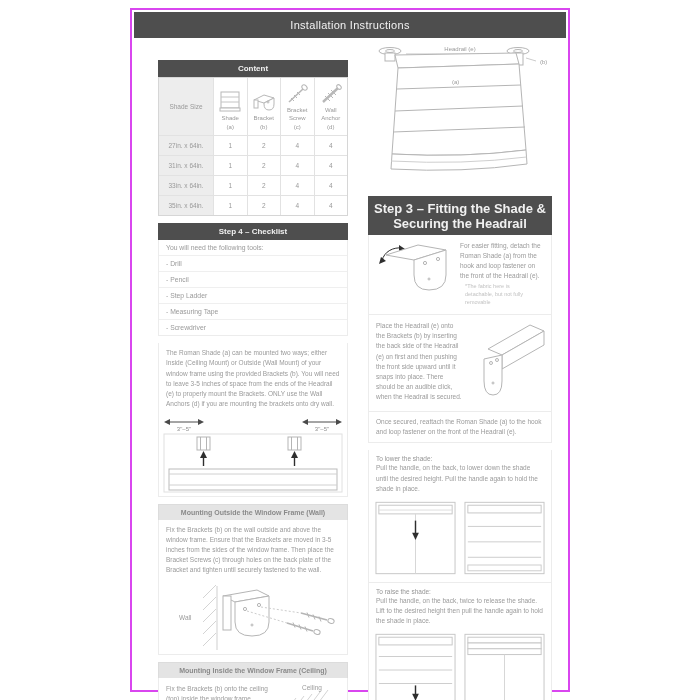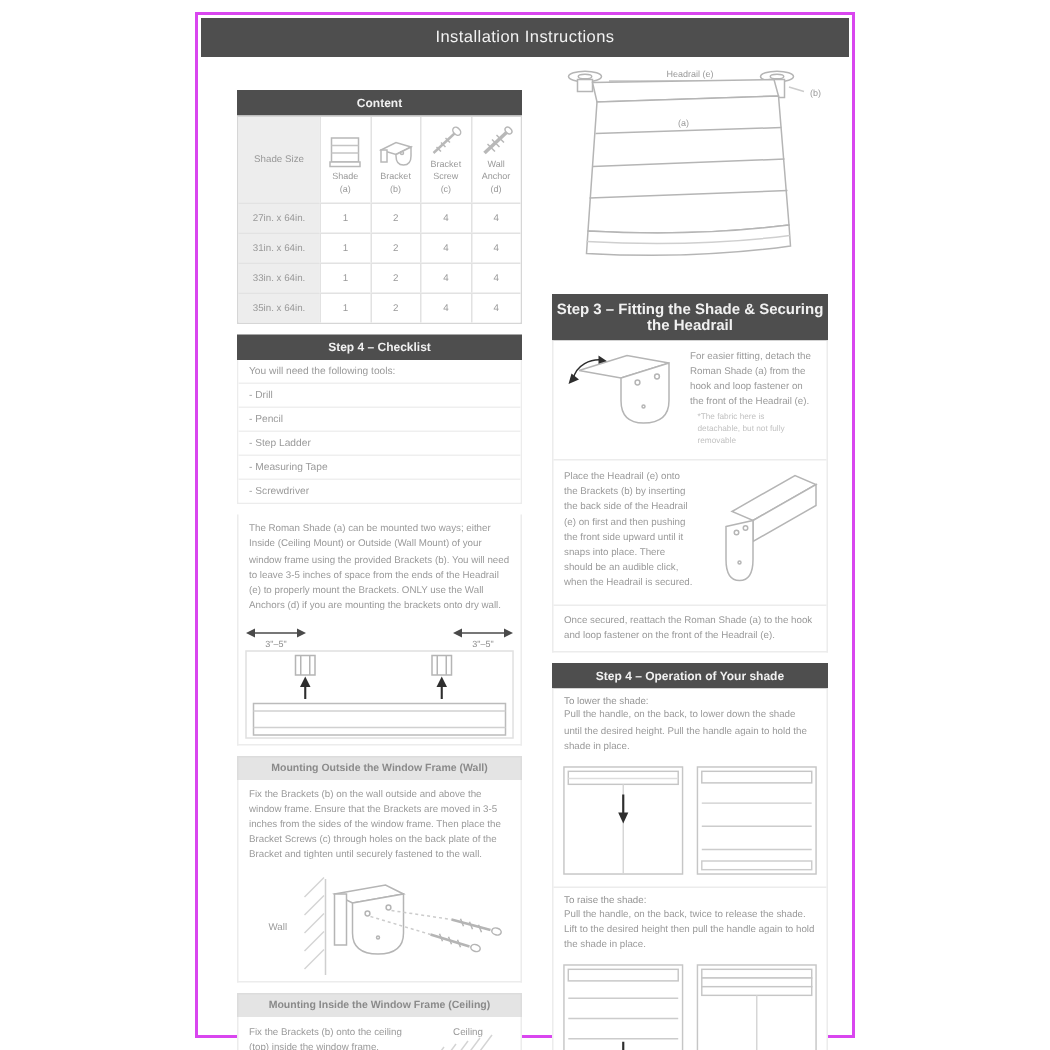--- a/index.html
+++ b/index.html
@@ -5,21 +5,21 @@
   *{box-sizing:border-box;margin:0;padding:0}
   html,body{width:700px;height:700px;background:#ffffff;font-family:"Liberation Sans",sans-serif;overflow:hidden}
   .sheet{width:440px;height:684px;margin:8px auto 0;border:2px solid #d946ef;background:#fff;padding:2px 2px 0;position:relative}
   .main-header{height:26px;background:#4e4e4e;color:#f2f2f2;font-size:11px;letter-spacing:.3px;text-align:center;line-height:26px}
   .columns{display:flex;padding:2px 4px 0 24px;gap:20px}
   .col{display:flex;flex-direction:column}
   .col.left{width:190px;margin-top:20px}
   .col.right{width:184px;margin-top:2px}
   .section{margin-bottom:7px}
   .bar-dark{background:#4e4e4e;color:#f1f1f1;font-size:8px;font-weight:bold;text-align:center;padding:4px 2px}
-  .bar-dark.small{font-size:10px;padding:4.5px 1px}
+  .bar-dark.small{font-size:13px;padding:4.5px 1px}
   .bar-light{background:#e4e4e4;color:#8a8a8a;font-size:7px;font-weight:bold;text-align:center;padding:4px 2px;border:1px solid #dcdcdc;border-bottom:none}
   .section-body{border:1px solid #ececec;border-top:none;background:#fff}
   p.body{font-size:6.5px;color:#9a9a9a;line-height:1.55;padding:5px 7px}
   .note{font-size:5.5px;color:#c2c2c2;padding:0 7px 4px;line-height:1.4}
   .bordered-top{border-top:1px solid #ececec}
   
   .ctable{border:1px solid #d6d6d6}
   .trow{display:flex}
   .tcell{flex:1;border-left:1px solid #e2e2e2;font-size:6.5px;color:#999;text-align:center;padding:6px 1px;background:#fff}
   .tcell.first{flex:0 0 54px;border-left:none;background:#ededed}
@@ -321,21 +321,20 @@
                 <circle cx="29" cy="41" r="1.5"></circle>
                 <circle cx="25" cy="64" r="1"></circle>
               </g>
             </svg>
           </div>
           <p class="body bordered-top">Once secured, reattach the Roman Shade (a) to the hook and loop fastener on the front of the Headrail (e).</p>
         </div>
       </div>
 
       <div class="section">
-        <div class="bar-dark">Step 4 – Operation of Your shade</div>
         <div class="section-body">
           <div class="op-block">
             <p class="op-head">To lower the shade:</p>
             <p class="op-body">Pull the handle, on the back, to lower down the shade until the desired height. Pull the handle again to hold the shade in place.</p>
             <div class="win-pair">
               <svg width="84" height="76" viewBox="0 0 84 76">
                 <rect x="1" y="1" width="82" height="74" fill="#fff" stroke="#c6c6c6"></rect>
                 <rect x="4" y="4" width="76" height="9" fill="#fff" stroke="#c6c6c6"></rect>
                 <line x1="4" y1="9" x2="80" y2="9" stroke="#dddddd"></line>
                 <line x1="42" y1="13" x2="42" y2="75" stroke="#d5d5d5"></line>

